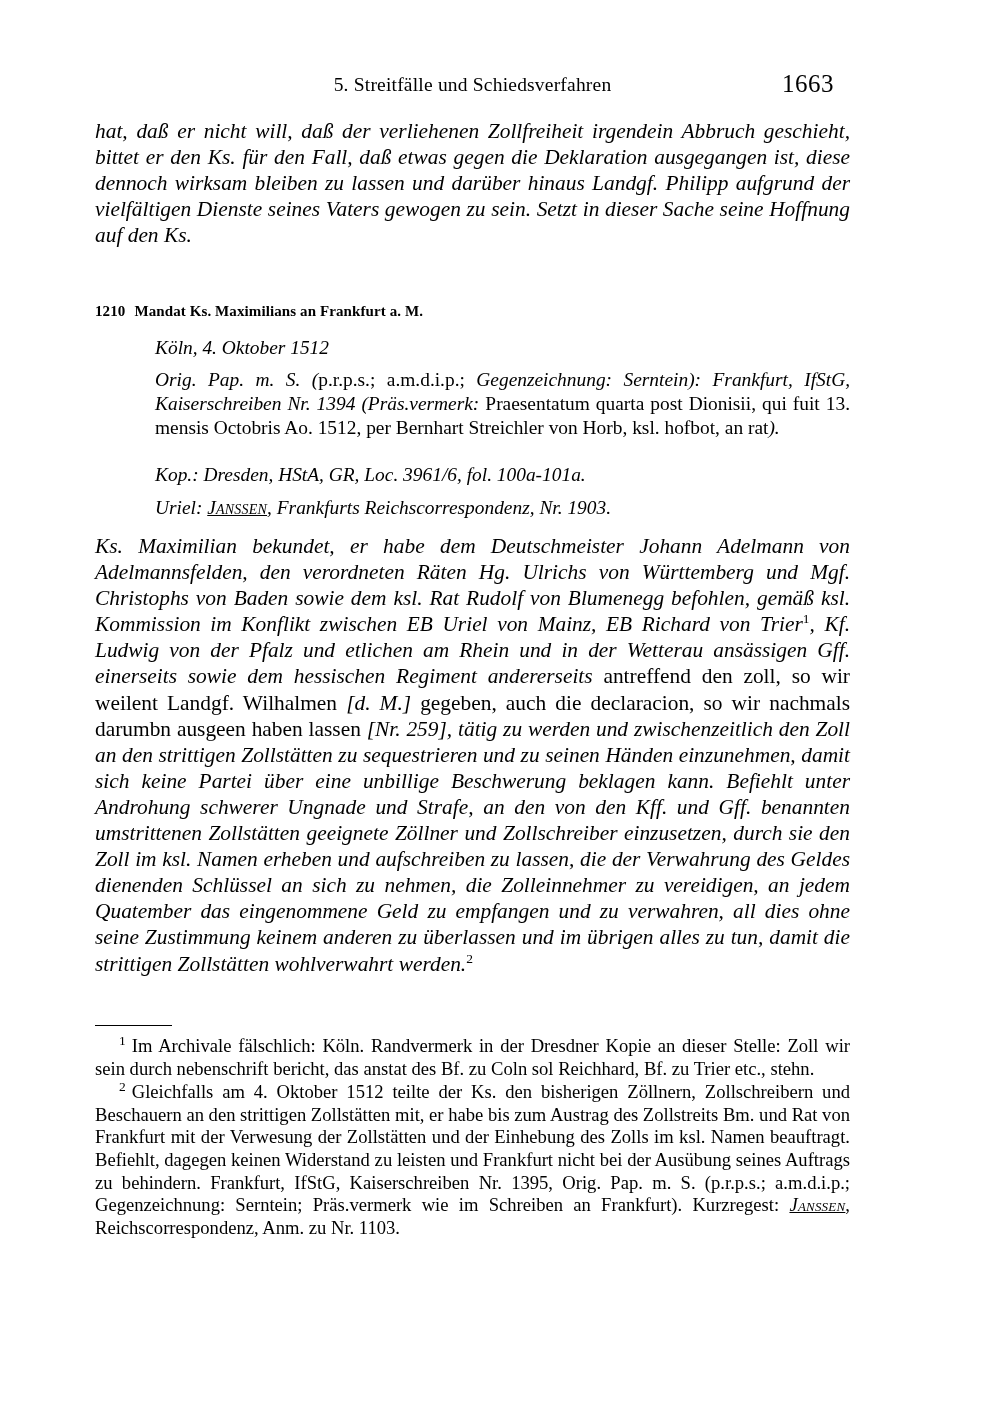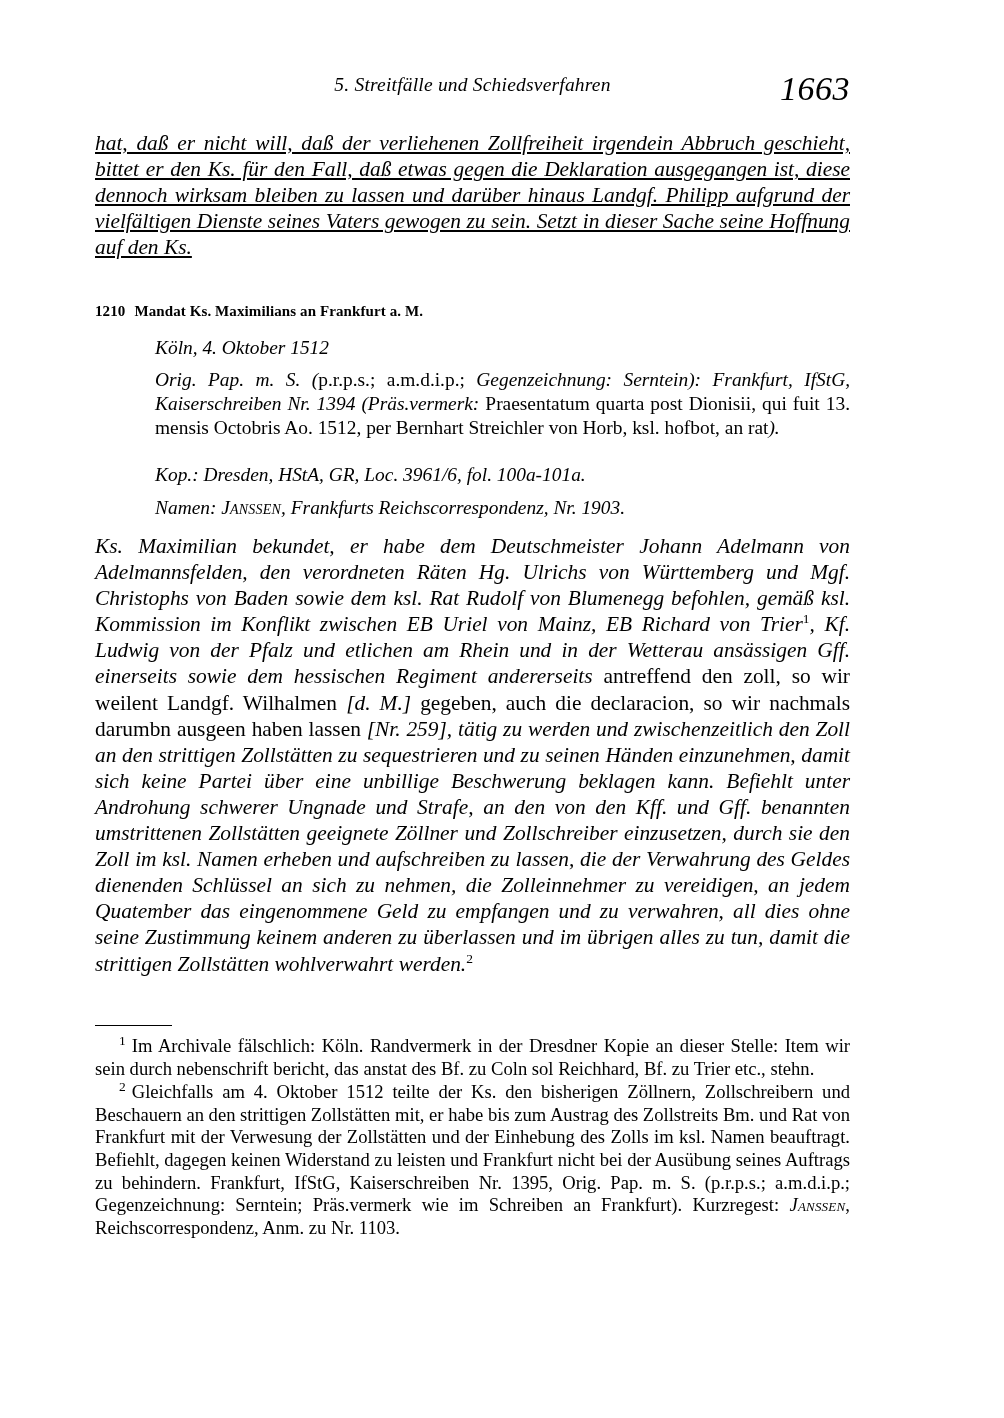--- a/index.html
+++ b/index.html
@@ -23,35 +23,34 @@
     height: 1418px;
   }
 
   
   .runhead {
     position: absolute;
     left: 95px;
     top: 74px;
     width: 755px;
     height: 30px;
-    font-style: italic;
   }
   .runhead-title {
     position: absolute;
     left: 0; right: 0;
     text-align: center;
     font-size: 19.5px;
     letter-spacing: 0.2px;
     white-space: nowrap;
   }
   .runhead-folio {
     position: absolute;
-    right: 0;
+    right: 16px;
     top: -4px;
-    font-size: 34px;
+    font-size: 25px;
     letter-spacing: 0.5px;
     text-align: right;
   }
 
   
   .textblock {
     position: absolute;
     left: 95px;
     width: 755px;
     text-align: justify;
@@ -60,21 +59,21 @@
 
   .body-it {
     font-style: italic;
     font-size: 21.4px;
     line-height: 26.1px;
   }
   .body-it .rm { font-style: normal; }
   .body-it .it { font-style: italic; margin-top: 16px; }
 
   
-  #intro-para { top: 130px; text-decoration: underline; }
+  #intro-para { top: 118px; }
 
   
   .reg-heading {
     position: absolute;
     left: 95px;
     top: 297px;
     width: 755px;
     font-weight: bold;
     font-size: 15px;
     line-height: 28px;
@@ -91,20 +90,21 @@
     line-height: 24.2px;
     font-style: italic;
     text-align: justify;
   }
   .appar .rm { font-style: normal; }
   .appar .it { }
   .sc {
     font-variant: small-caps;
     font-style: italic;
     letter-spacing: 0.2px;
+    text-decoration: underline;
   }
 
   #date-line     { top: 336px; font-style: italic; }
   #source-line   { top: 368px; }
   #kop-line      { top: 463px; }
   #regest-line   { top: 496px; }
 
   
   #main-body { top: 533px; }
 
@@ -161,24 +161,24 @@
   <div class="reg-heading">
     <span class="num">1210</span><span>Mandat Ks. Maximilians an Frankfurt a. M.</span>
   </div>
 
   <div class="appar" id="date-line">Köln, 4. Oktober 1512</div>
 
   <div class="appar" id="source-line"><span class="it">Orig. Pap. m. S. (</span><span class="rm">p.r.p.s.; a.m.d.i.p.;</span><span class="it"> Gegenzeichnung: Serntein): Frankfurt, IfStG, Kaiserschreiben Nr. 1394 (Präs.vermerk:</span><span class="rm"> Praesentatum quarta post Dionisii, qui fuit 13. mensis Octobris Ao. 1512, per Bernhart Streichler von Horb, ksl. hofbot, an rat</span><span class="it">).</span></div>
 
   <div class="appar" id="kop-line">Kop.: Dresden, HStA, GR, Loc. 3961/6, fol. 100a-101a.</div>
 
-  <div class="appar" id="regest-line"><span class="it">Namen: </span><span class="sc">Janssen</span><span class="it">, Frankfurts Reichscorrespondenz, Nr. 1903.</span></div>
+  <div class="appar" id="regest-line"><span class="it">Uriel: </span><span class="sc">Janssen</span><span class="it">, Frankfurts Reichscorrespondenz, Nr. 1903.</span></div>
 
   <div class="textblock body-it" id="main-body"><span class="it">Ks. Maximilian bekundet, er habe dem Deutschmeister Johann Adelmann von Adelmannsfelden, den verordneten Räten Hg. Ulrichs von Württemberg und Mgf. Christophs von Baden sowie dem ksl. Rat Rudolf von Blumenegg befohlen, gemäß ksl. Kommission im Konflikt zwischen EB Uriel von Mainz, EB Richard von Trier</span><span class="sup">1</span><span class="it">, Kf. Ludwig von der Pfalz und etlichen am Rhein und in der Wetterau ansässigen Gff. einerseits sowie dem hessischen Regiment andererseits </span><span class="rm">antreffend den zoll, so wir weilent Landgf. Wilhalmen </span><span class="it">[d. M.] </span><span class="rm">gegeben, auch die declaracion, so wir nachmals darumbn ausgeen haben lassen </span><span class="it">[Nr. 259], tätig zu werden und zwischenzeitlich den Zoll an den strittigen Zollstätten zu sequestrieren und zu seinen Händen einzunehmen, damit sich keine Partei über eine unbillige Beschwerung beklagen kann. Befiehlt unter Androhung schwerer Ungnade und Strafe, an den von den Kff. und Gff. benannten umstrittenen Zollstätten geeignete Zöllner und Zollschreiber einzusetzen, durch sie den Zoll im ksl. Namen erheben und aufschreiben zu lassen, die der Verwahrung des Geldes dienenden Schlüssel an sich zu nehmen, die Zolleinnehmer zu vereidigen, an jedem Quatember das eingenommene Geld zu empfangen und zu verwahren, all dies ohne seine Zustimmung keinem anderen zu überlassen und im übrigen alles zu tun, damit die strittigen Zollstätten wohlverwahrt werden.</span><span class="sup">2</span></div>
 
   <div class="fn-rule"></div>
 
   <div class="footnotes">
-    <p class="fn"><span class="fn-mark">1</span><span class="it">Im Archivale fälschlich: Köln. Randvermerk in der Dresdner Kopie an dieser Stelle:</span><span class="rm"> Item wir sein durch nebenschrift bericht, das anstat des Bf. zu Coln sol Reichhard, Bf. zu Trier etc., stehn.</span></p>
+    <p class="fn"><span class="fn-mark">1</span><span class="it">Im Archivale fälschlich: Köln. Randvermerk in der Dresdner Kopie an dieser Stelle:</span><span class="rm"> Zoll wir sein durch nebenschrift bericht, das anstat des Bf. zu Coln sol Reichhard, Bf. zu Trier etc., stehn.</span></p>
     <p class="fn"><span class="fn-mark">2</span><span class="it">Gleichfalls am 4. Oktober 1512 teilte der Ks. den bisherigen Zöllnern, Zollschreibern und Beschauern an den strittigen Zollstätten mit, er habe bis zum Austrag des Zollstreits Bm. und Rat von Frankfurt mit der Verwesung der Zollstätten und der Einhebung des Zolls im ksl. Namen beauftragt. Befiehlt, dagegen keinen Widerstand zu leisten und Frankfurt nicht bei der Ausübung seines Auftrags zu behindern. Frankfurt, IfStG, Kaiserschreiben Nr. 1395, Orig. Pap. m. S. (</span><span class="rm">p.r.p.s.; a.m.d.i.p.;</span><span class="it"> Gegenzeichnung: Serntein; Präs.vermerk wie im Schreiben an Frankfurt). Kurzregest: </span><span class="sc">Janssen</span><span class="it">, Reichscorrespondenz, Anm. zu Nr. 1103.</span></p>
   </div>
 
 </div>
 
 </body></html>

